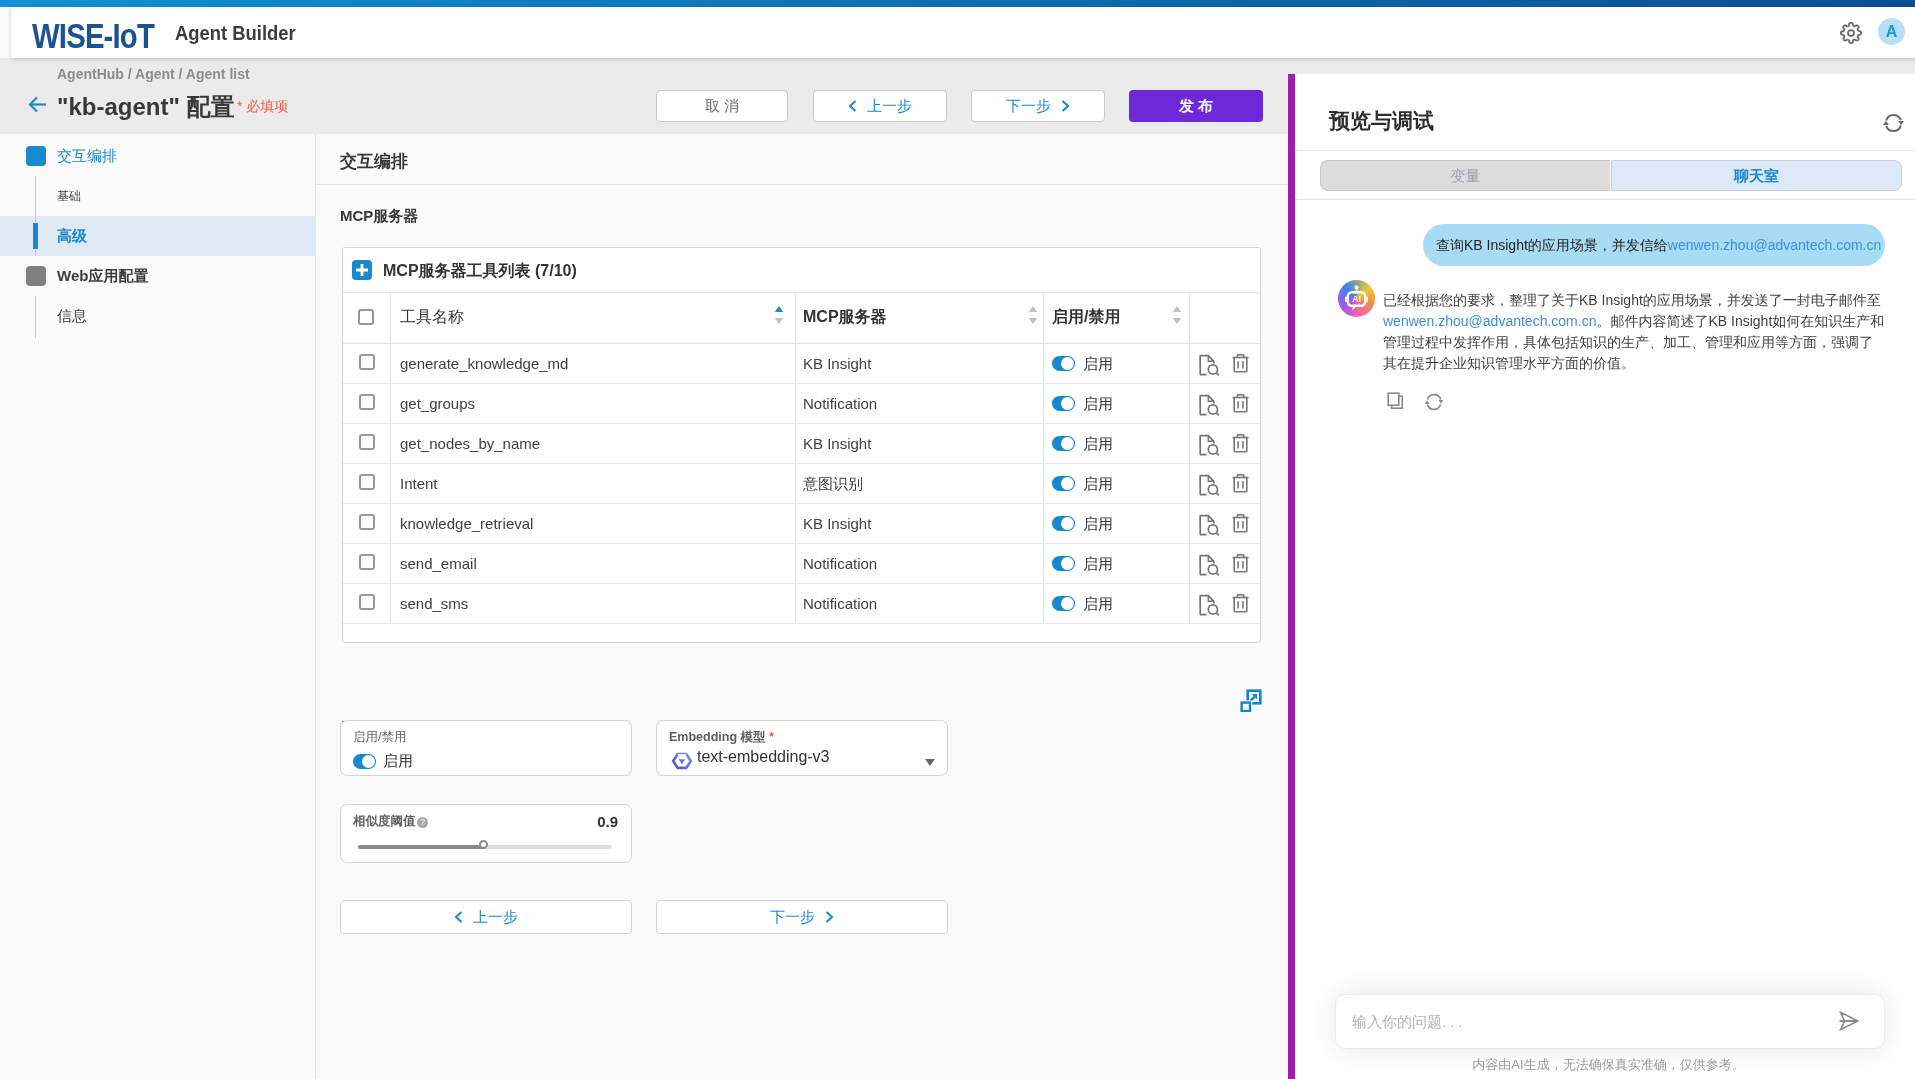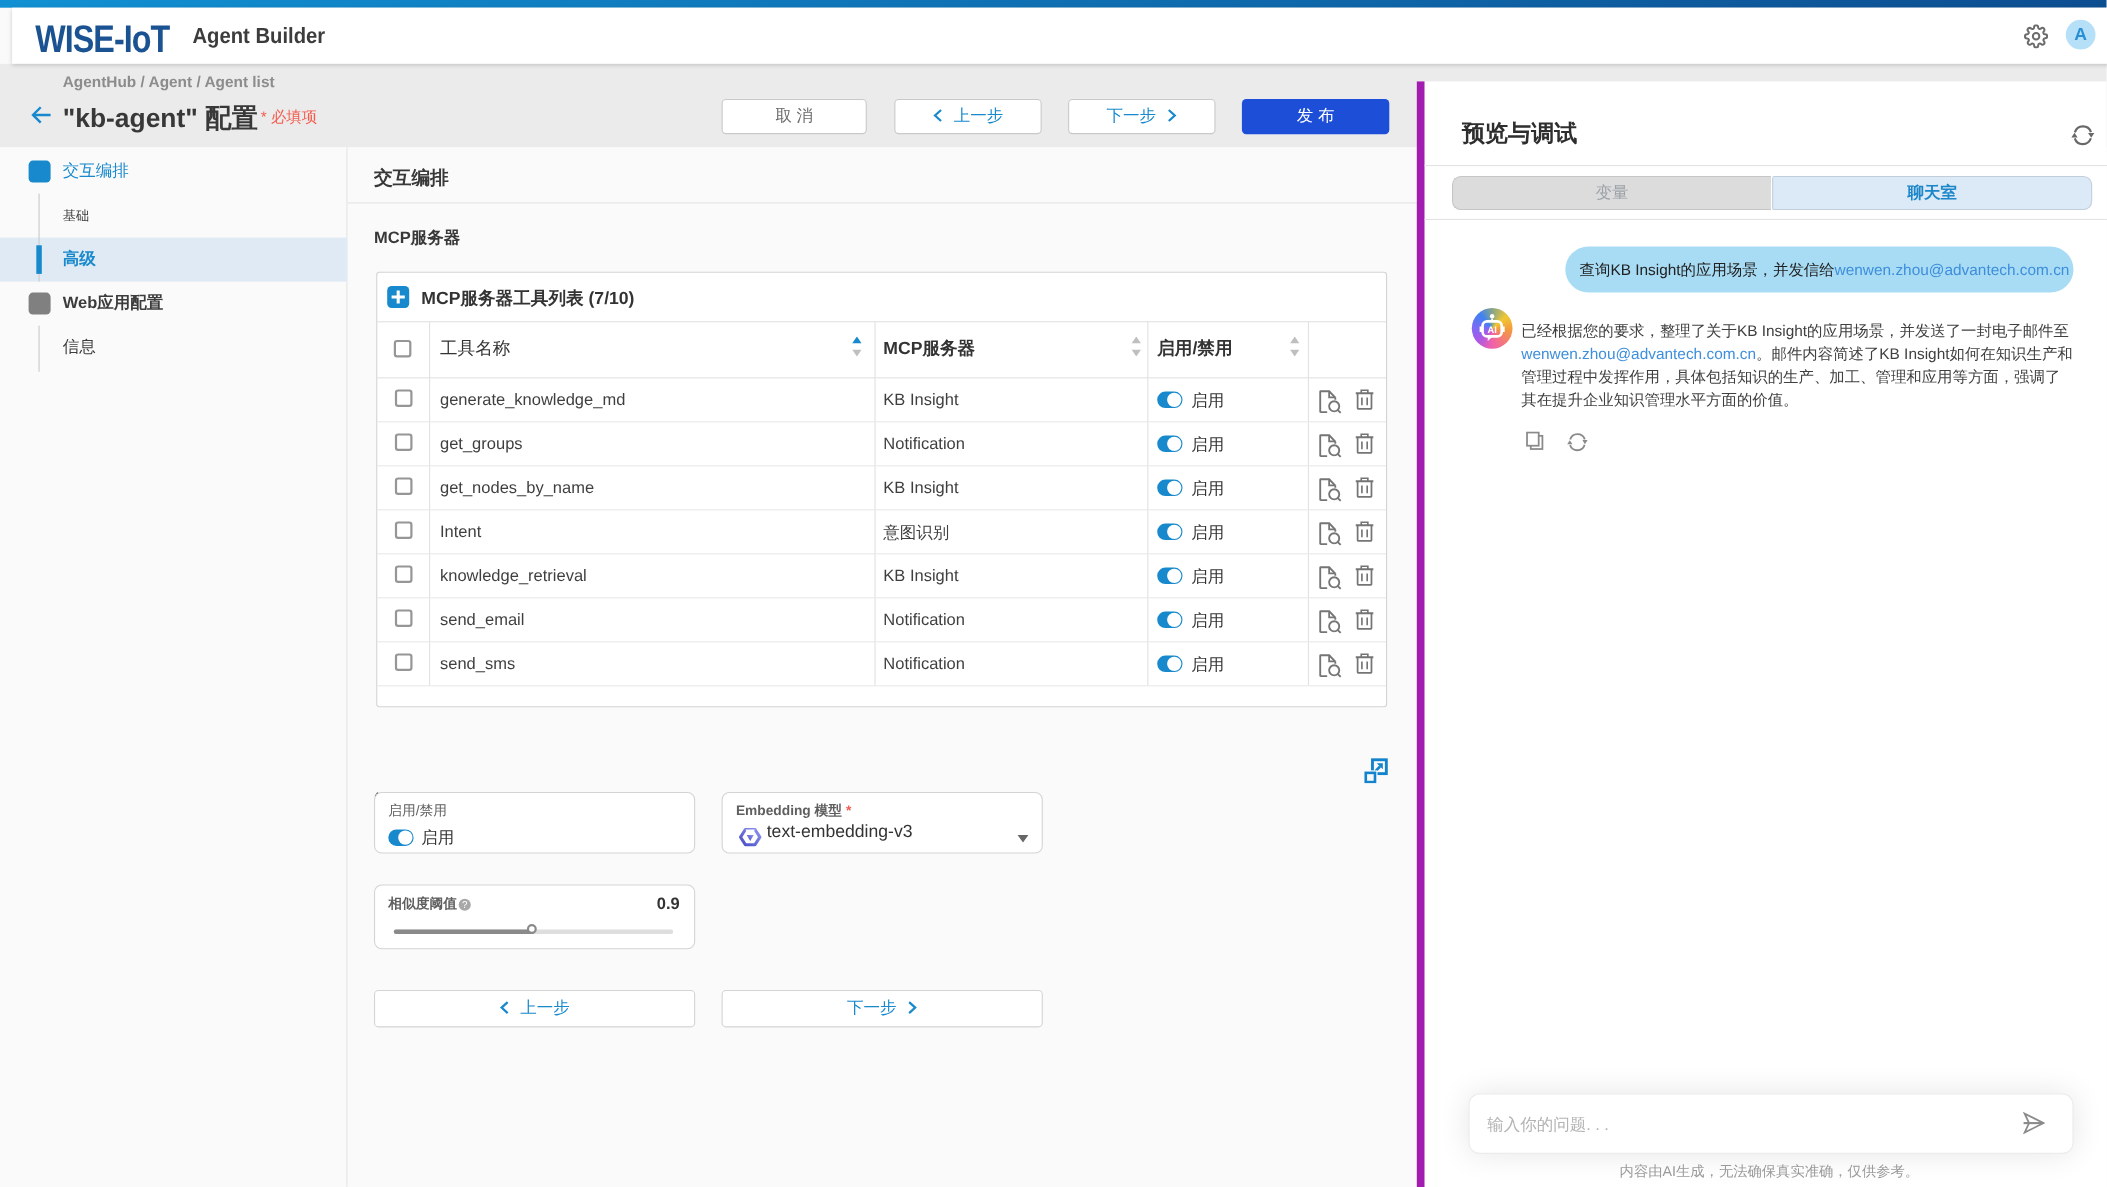--- a/index.html
+++ b/index.html
@@ -10,21 +10,21 @@
 .apptitle { position:absolute; left:164px; top:15px; font-size:20px; font-weight:bold; color:#3c3c3c; transform:scaleX(0.92); transform-origin:0 0; }
 .hdr-gear { position:absolute; left:1829px; top:15px; }
 .hdr-avatar { position:absolute; left:1867px; top:11px; width:27px; height:27px; border-radius:50%; background:#b5e0f8; color:#2a8fd4; font-size:16px; font-weight:bold; text-align:center; line-height:27px; }
 
 .band { position:absolute; left:0; top:58px; width:1915px; height:76px; background:#ebebeb; }
 .crumb { position:absolute; left:57px; top:8px; font-size:14px; font-weight:bold; color:#8c8c8c; }
 .pagetitle { position:absolute; left:57px; top:33px; font-size:24px; font-weight:bold; color:#383838; }
 .required { position:absolute; left:237px; top:40px; font-size:14px; color:#f35b4c; }
 .btn { position:absolute; top:32px; height:32px; border-radius:4px; background:#fff; border:1px solid #c9c9c9; font-size:15px; text-align:center; line-height:30px; color:#6b6b6b; }
 .btn.blue-text { color:#1789cc; }
-.btn.primary { background:#1d4ed8; border:none; color:#fff; line-height:32px; font-weight:normal; }
+.btn.primary { background:#6d28d9; border:none; color:#fff; line-height:32px; font-weight:bold; }
 
 .sidebar { position:absolute; left:0; top:134px; width:316px; height:945px; background:#fafafa; border-right:1px solid #e0e0e0; }
 .main { position:absolute; left:316px; top:134px; width:972px; height:945px; background:#fafafa; }
 .rpanel { position:absolute; left:1288px; top:74px; width:627px; height:1021px; background:#fff; border-left:7px solid #a21caf; }
 .thline { position:absolute; left:0; width:917px; height:1px; background:#e2e2e2; }
 .vline { position:absolute; top:44px; width:1px; height:331px; background:#e2e2e2; }
 .sort { position:absolute; top:58px; }
 .row-line { position:absolute; left:0; width:917px; height:1px; background:#e8e8e8; }
 .cell-check { position:absolute; left:16px; width:16px; height:16px; border:2px solid #969696; border-radius:3px; }
 .cell-name { position:absolute; left:57px; font-size:15px; color:#3f3f3f; }

